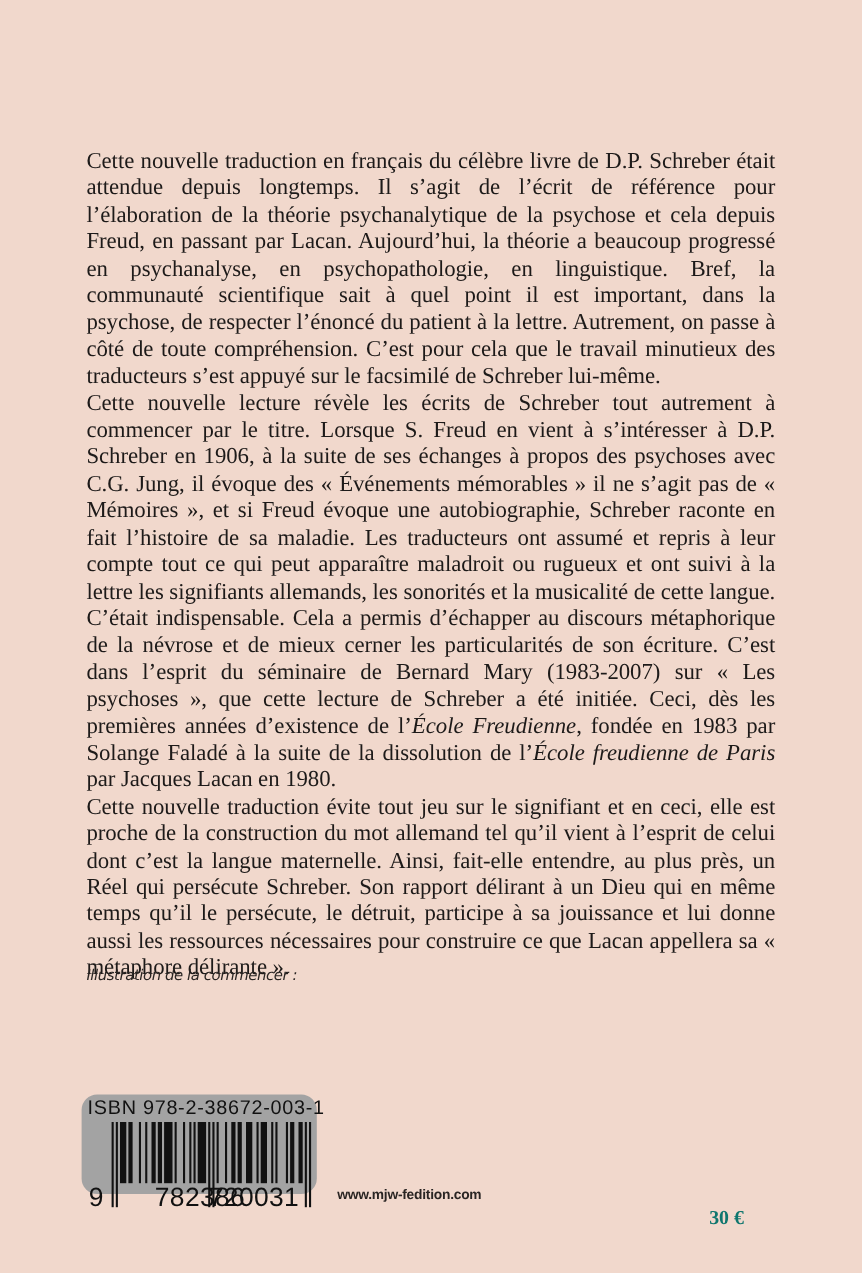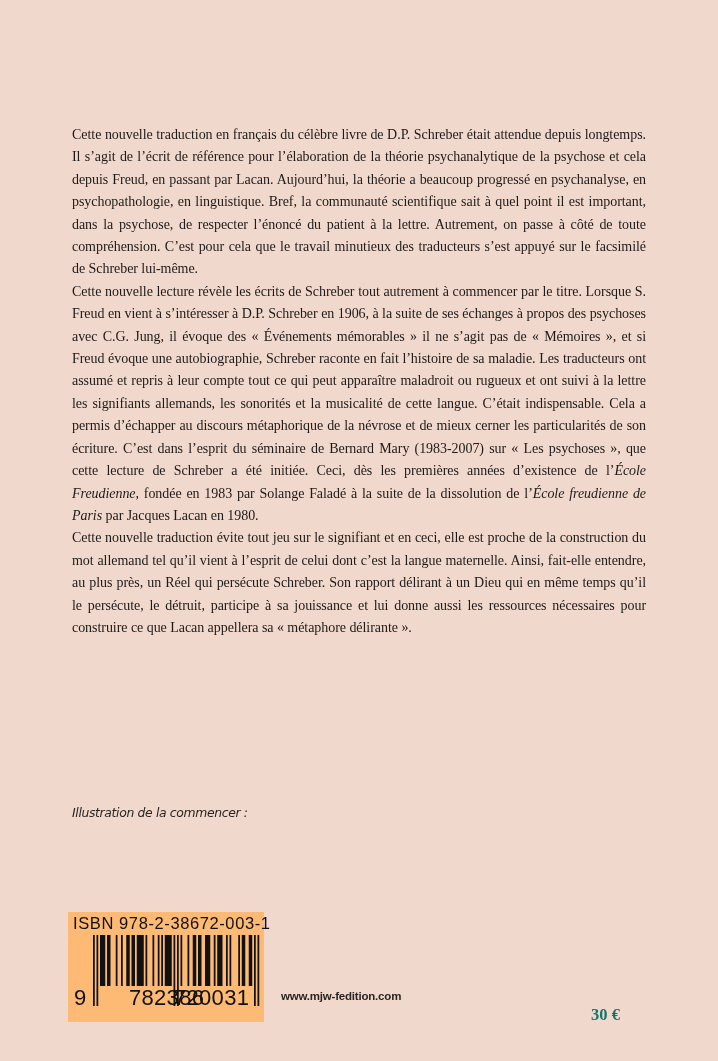--- a/index.html
+++ b/index.html
@@ -6,21 +6,21 @@
     body {
       width: 718px; height: 1061px; overflow: hidden;
       background: #F1D8CC;
       position: relative;
     }
     .body-text {
       position: absolute;
       left: 72px; top: 124px;
       width: 574px;
       font-family: "Liberation Serif", "DejaVu Serif", serif;
-      font-size: 14px;
+      font-size: 19px;
       line-height: 22.4px;
       color: #1d1a19;
       text-align: justify;
       letter-spacing: -0.05px;
     }
     .body-text p { margin: 0; }
     .body-text em { }
     .credits {
       position: absolute;
       left: 72px; top: 803px;
@@ -30,22 +30,23 @@
       line-height: 19px;
       color: #2a2523;
       letter-spacing: -0.35px;
     }
     .credits p { margin: 0; }
     .credits .gap { height: 14px; }
     .credits em { font-style: italic; }
     .barcode-box {
       position: absolute;
       left: 68px; top: 912px;
-      width: 196px; height: 110px;
-      background: #fdba74;
+      width: 196px; height: 83px;
+      background: #a3a3a3;
+      border-radius: 13px;
     }
     .isbn-label {
       position: absolute;
       left: 5px; top: 2px;
       font-family: "Liberation Sans", "DejaVu Sans", sans-serif;
       font-size: 16.5px;
       letter-spacing: 0.6px;
       color: #111;
       white-space: nowrap;
     }

